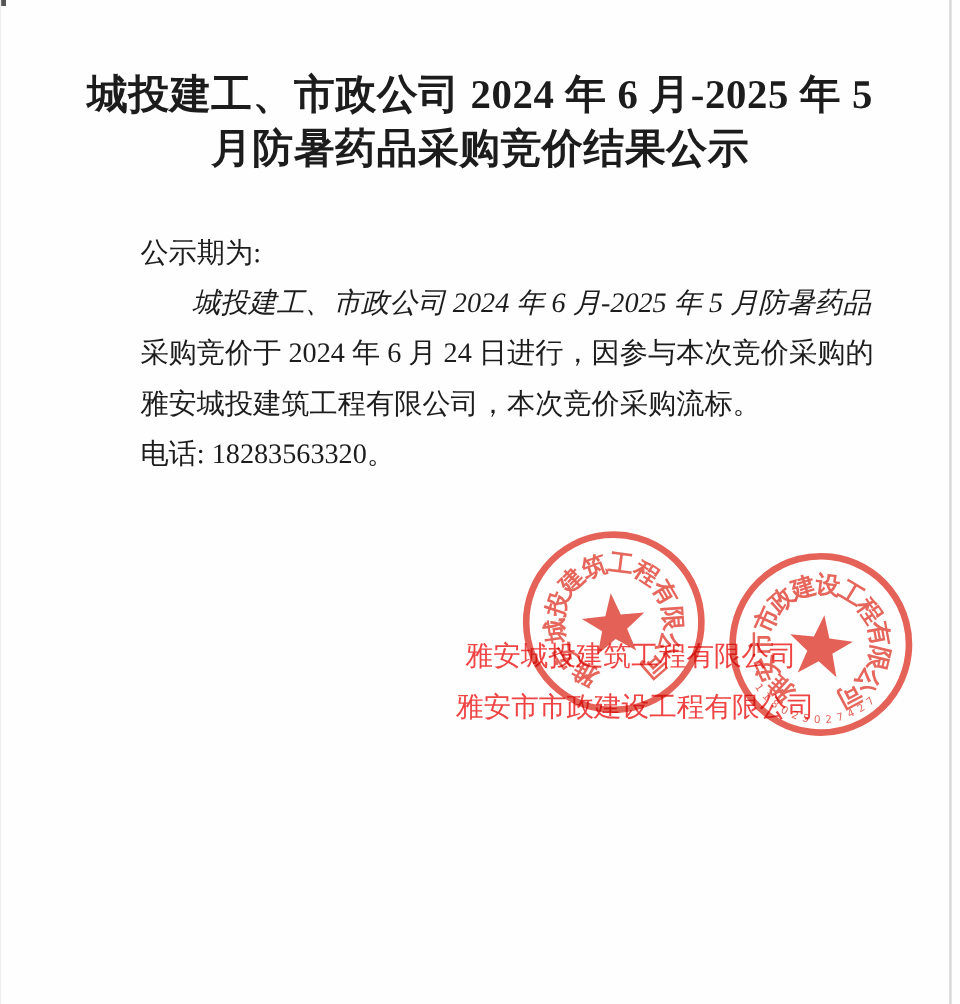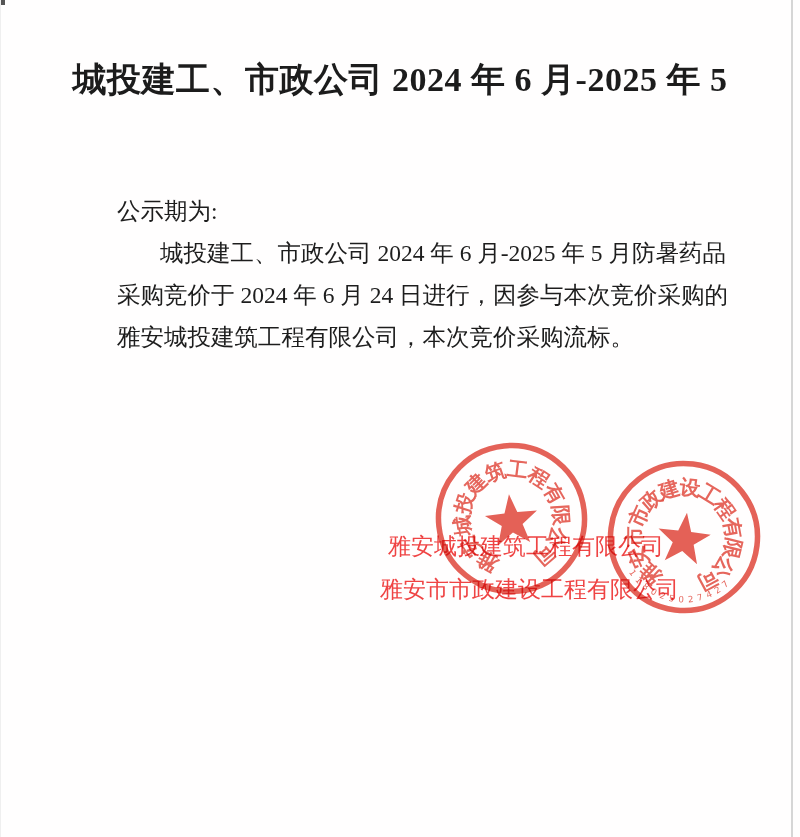--- a/index.html
+++ b/index.html
@@ -25,21 +25,21 @@
     text-align:center;
     font-size:34px;line-height:45px;font-weight:700;
     color:#1c1c1c;
     letter-spacing:0.5px;
   }
   .body-text{
     position:absolute;left:117px;top:190px;width:600px;
     font-size:23.5px;line-height:42px;color:#1d1d1d;
   }
   .body-text .line{white-space:nowrap;}
-  .body-text .indent{padding-left:43px;}
+  .body-text .indent{padding-left:43px;font-style:italic;}
   .signature{
     position:absolute;left:380px;top:526px;width:292px;
     text-align:center;
     font-size:23px;line-height:42.5px;color:#ef4444;
     white-space:nowrap;
   }
   .stamp{
     position:absolute;
     mix-blend-mode:multiply;
     opacity:0.93;
@@ -52,27 +52,29 @@
 <body>
 
 <div class="page">
 
   <div class="corner-mark"></div>
   <div class="edge-line-left"></div>
   <div class="edge-line-right"></div>
 
   <h1 class="title">
     <div>城投建工、市政公司 2024 年 6 月-2025 年 5</div>
+    <div>月防暑药品采购竞价结果公示</div>
   </h1>
 
   <div class="body-text">
     <div class="line">公示期为:</div>
     <div class="line indent">城投建工、市政公司 2024 年 6 月-2025 年 5 月防暑药品</div>
     <div class="line">采购竞价于 2024 年 6 月 24 日进行，因参与本次竞价采购的</div>
     <div class="line">雅安城投建筑工程有限公司，本次竞价采购流标。</div>
+    <div class="line">电话: 18283563320。</div>
   </div>
 
   <div class="signature">
     <div>雅安城投建筑工程有限公司</div>
     <div>雅安市市政建设工程有限公司</div>
   </div>
 
   <div class="stamp stamp-left" style="transform: rotate(-6deg);">
       <svg viewBox="0 0 200 200">
         <circle cx="100" cy="100" r="93" fill="none" stroke="#e0473c" stroke-width="7" opacity="0.92"></circle>

